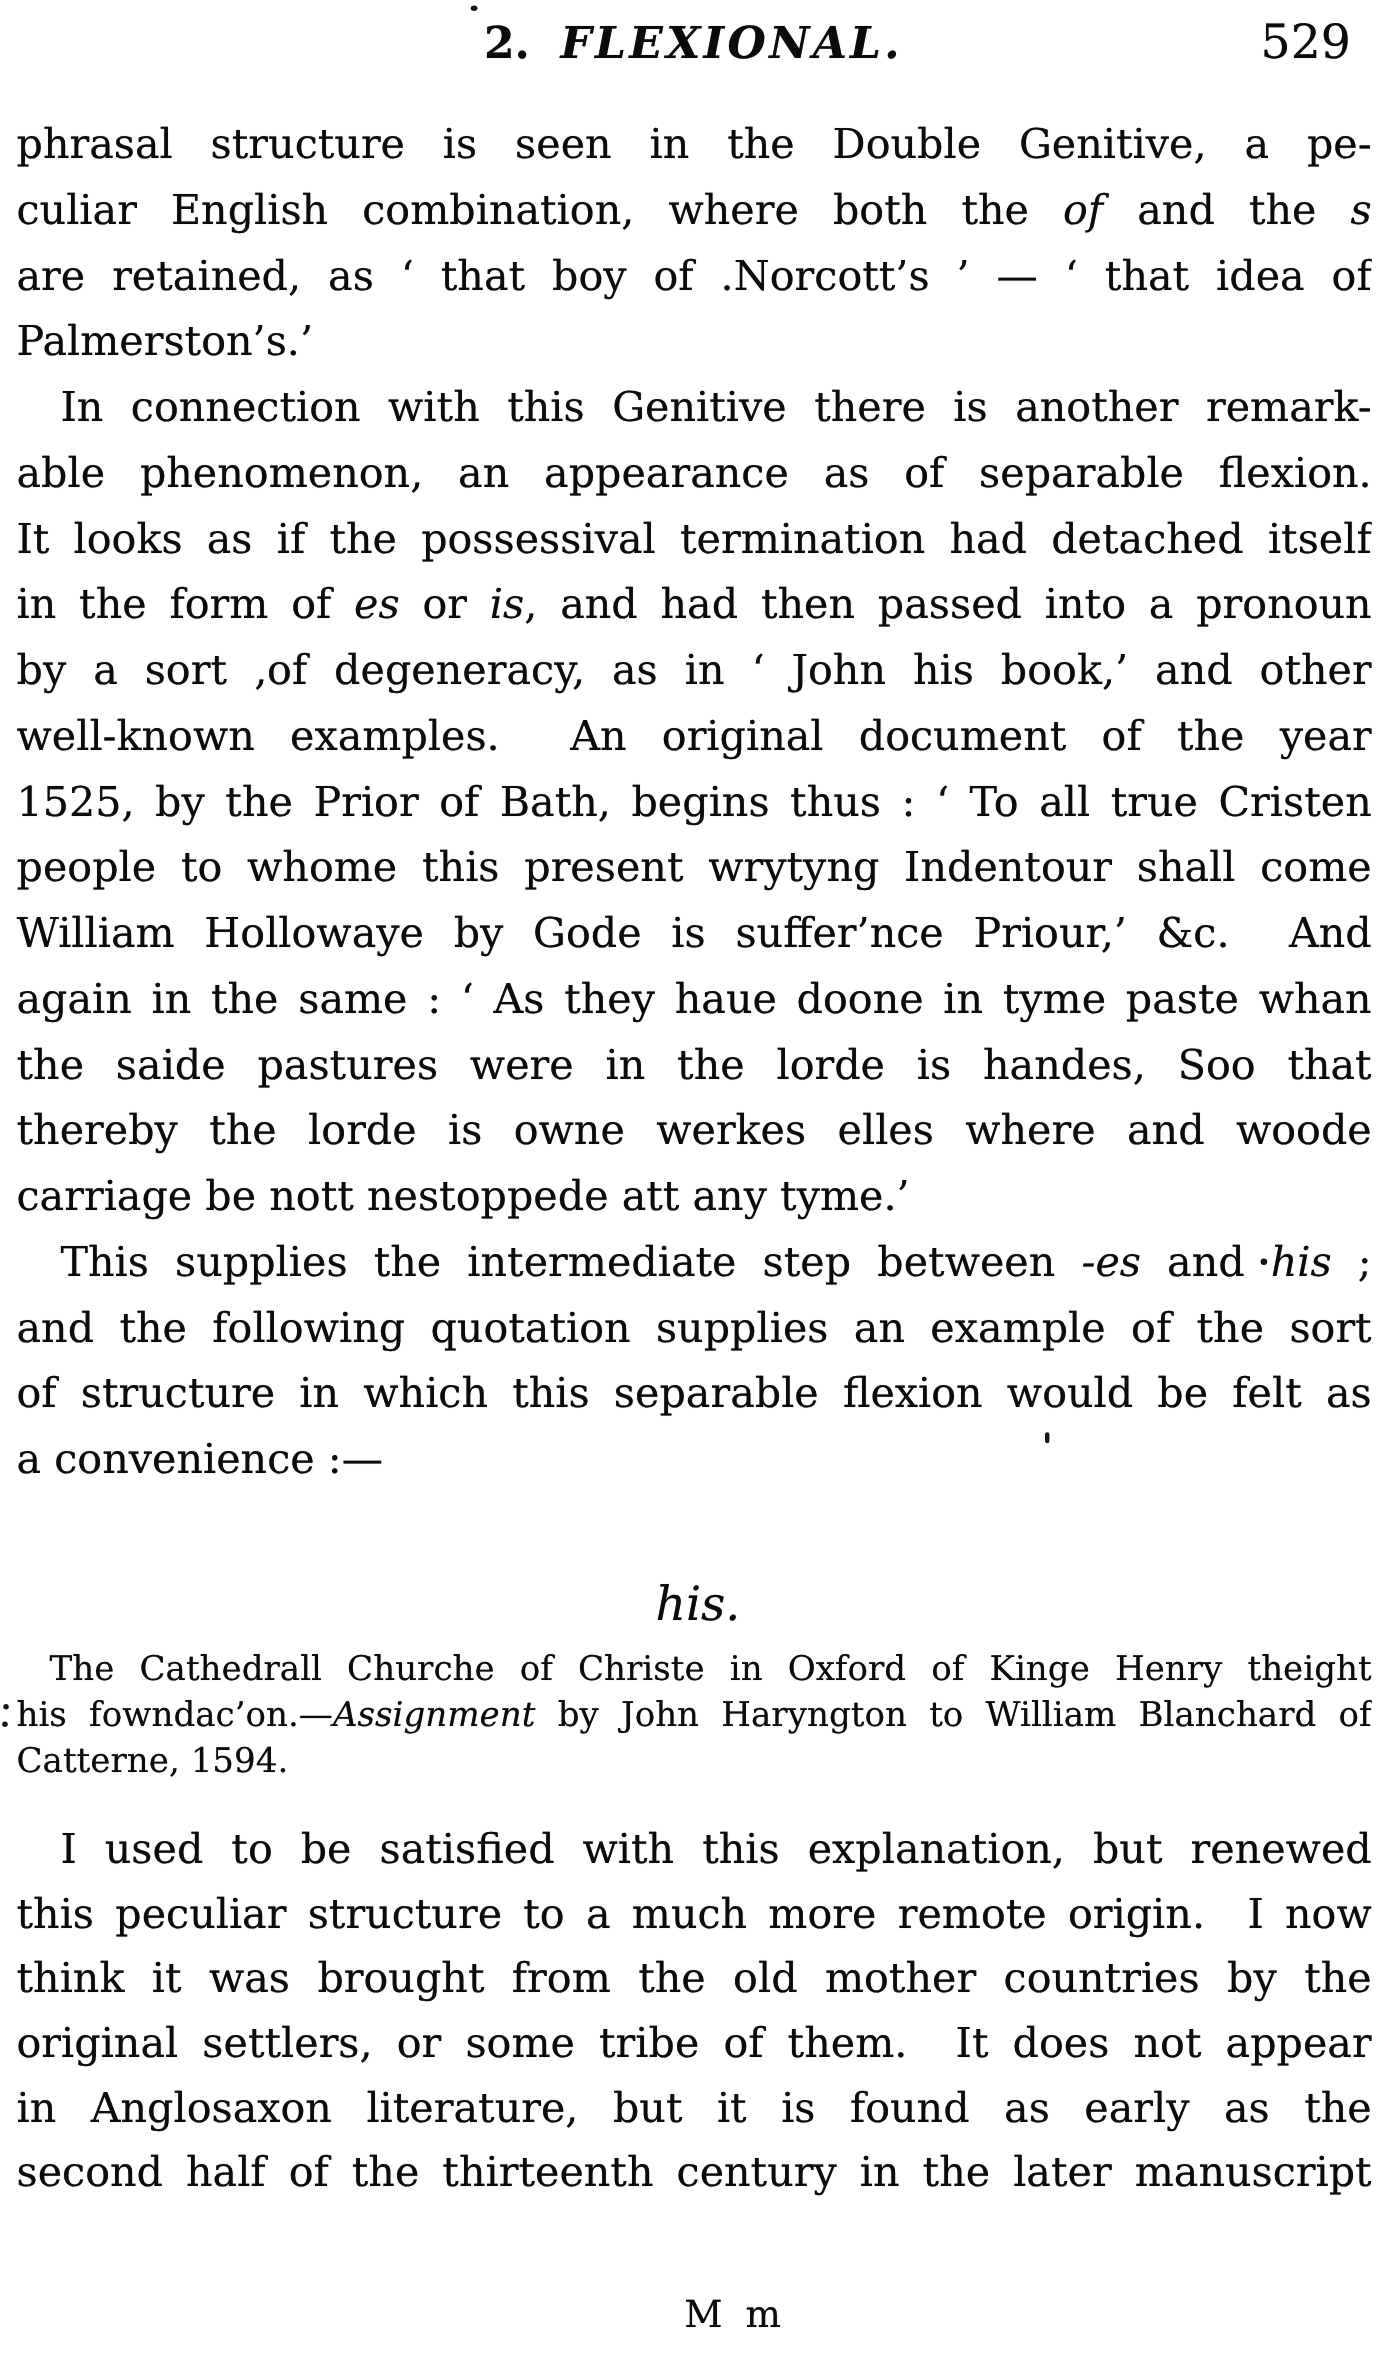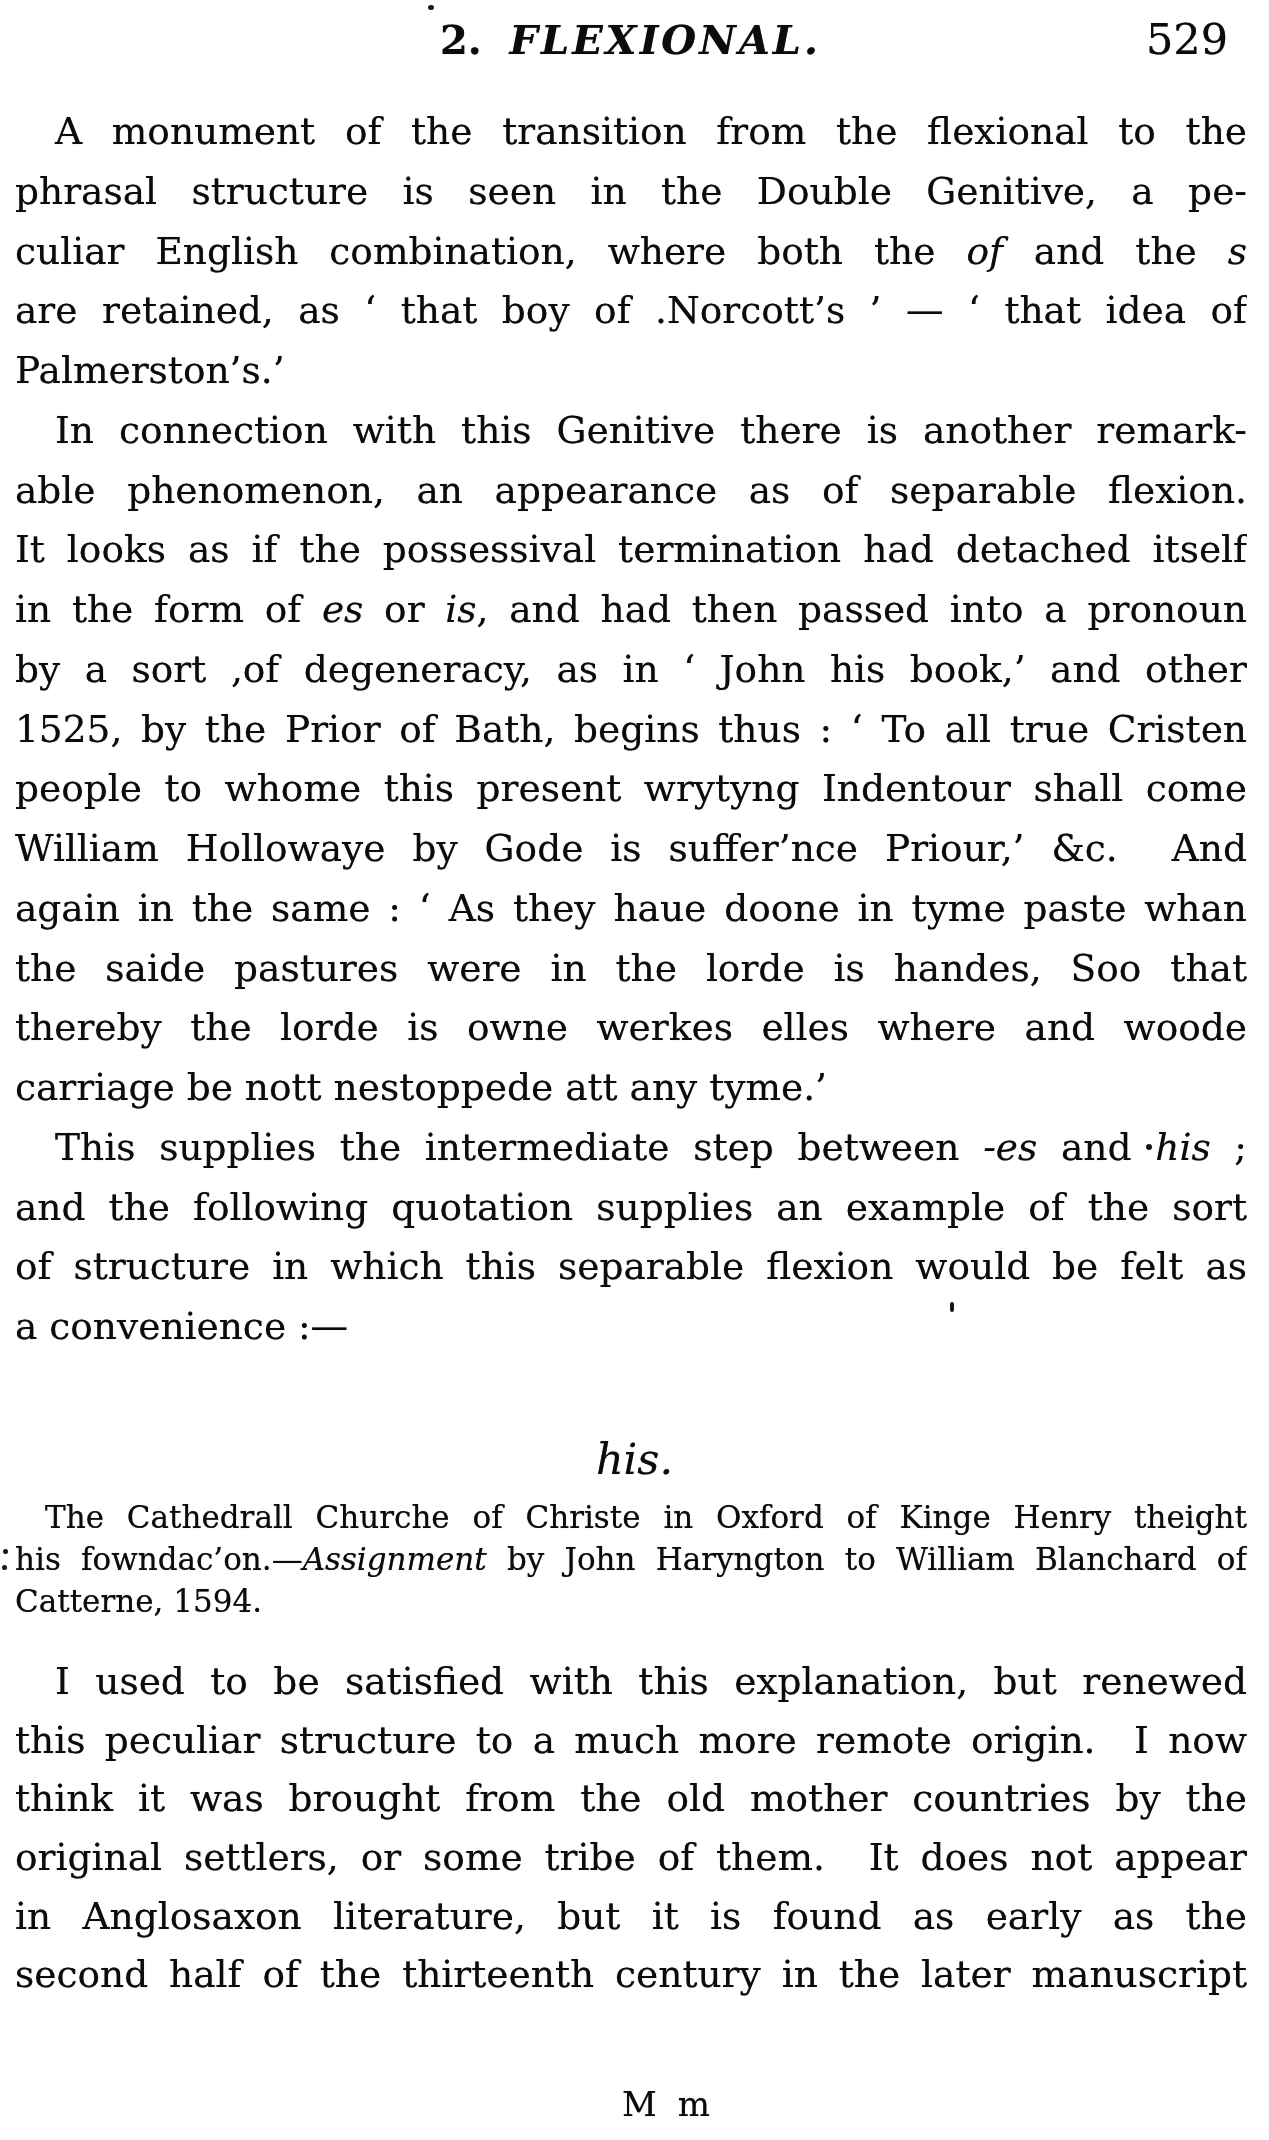--- a/index.html
+++ b/index.html
@@ -111,32 +111,32 @@
 <body>
 
 <div class="page">
 
   <div class="section-title"><span style="font-weight: bold;">2.&nbsp;&nbsp;</span><i style="font-weight: bold;">FLEXIONAL.</i></div>
 
   <div class="page-number">529</div>
 
   <div class="body-main">
       <div class="para">
-        <div class="tline indent"><span>A monument of the transition from the flexional to the</span></div>
         <div class="tline"><span>phrasal structure is seen in the Double Genitive, a pe-</span></div>
         <div class="tline"><span>culiar English combination, where both the </span><i>of</i><span> and the </span><i>s</i></div>
         <div class="tline"><span>are retained, as ‘ that boy of .Norcott’s ’ — ‘ that idea of</span></div>
         <div class="tline nojust"><span>Palmerston’s.’</span></div>
       </div>
       <div class="para">
         <div class="tline indent"><span>In connection with this Genitive there is another remark-</span></div>
         <div class="tline"><span>able phenomenon, an appearance as of separable flexion.</span></div>
         <div class="tline"><span>It looks as if the possessival termination had detached itself</span></div>
         <div class="tline"><span>in the form of </span><i>es</i><span> or </span><i>is</i><span>, and had then passed into a pronoun</span></div>
         <div class="tline"><span>by a sort ‚of degeneracy, as in ‘ John his book,’ and other</span></div>
+        <div class="tline"><span>well-known examples.&nbsp; An original document of the year</span></div>
         <div class="tline"><span>1525, by the Prior of Bath, begins thus : ‘ To all true Cristen</span></div>
         <div class="tline"><span>people to whome this present wrytyng Indentour shall come</span></div>
         <div class="tline"><span>William Hollowaye by Gode is suffer’nce Priour,’ &amp;c.&nbsp; And</span></div>
         <div class="tline"><span>again in the same : ‘ As they haue doone in tyme paste whan</span></div>
         <div class="tline"><span>the saide pastures were in the lorde is handes, Soo that</span></div>
         <div class="tline"><span>thereby the lorde is owne werkes elles where and woode</span></div>
         <div class="tline nojust"><span>carriage be nott nestoppede att any tyme.’</span></div>
       </div>
       <div class="para">
         <div class="tline indent"><span>This supplies the intermediate step between </span><i>-es</i><span> and </span><i>his</i><span> ;</span></div>

